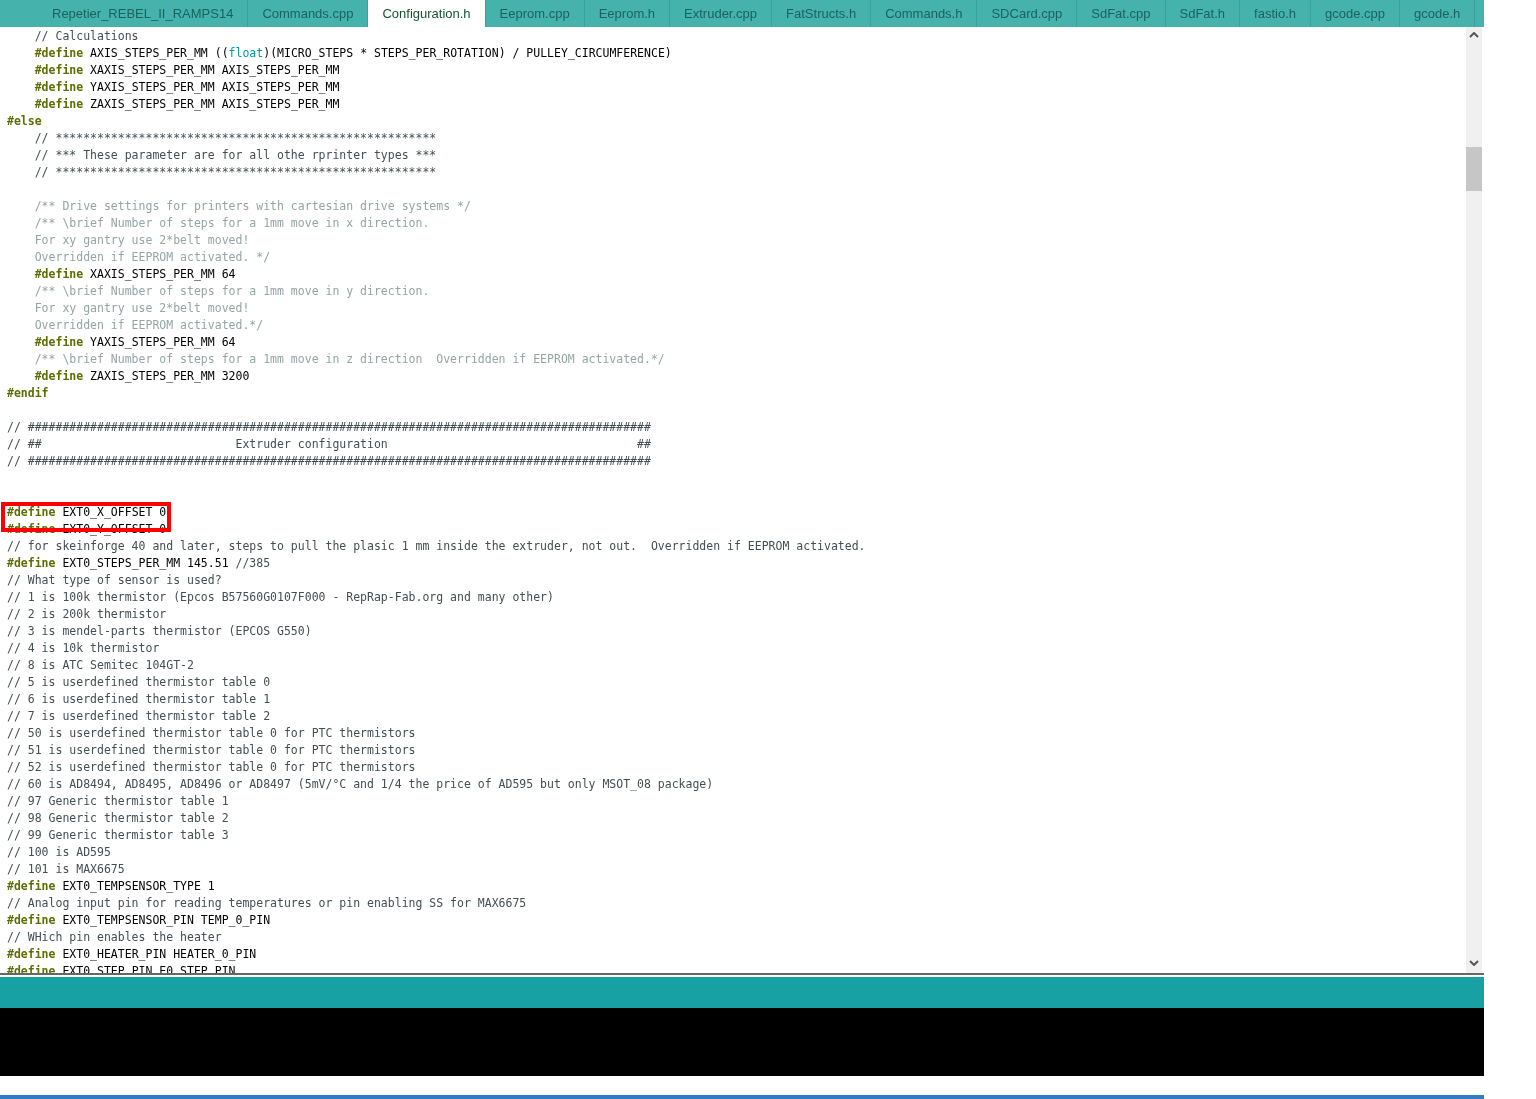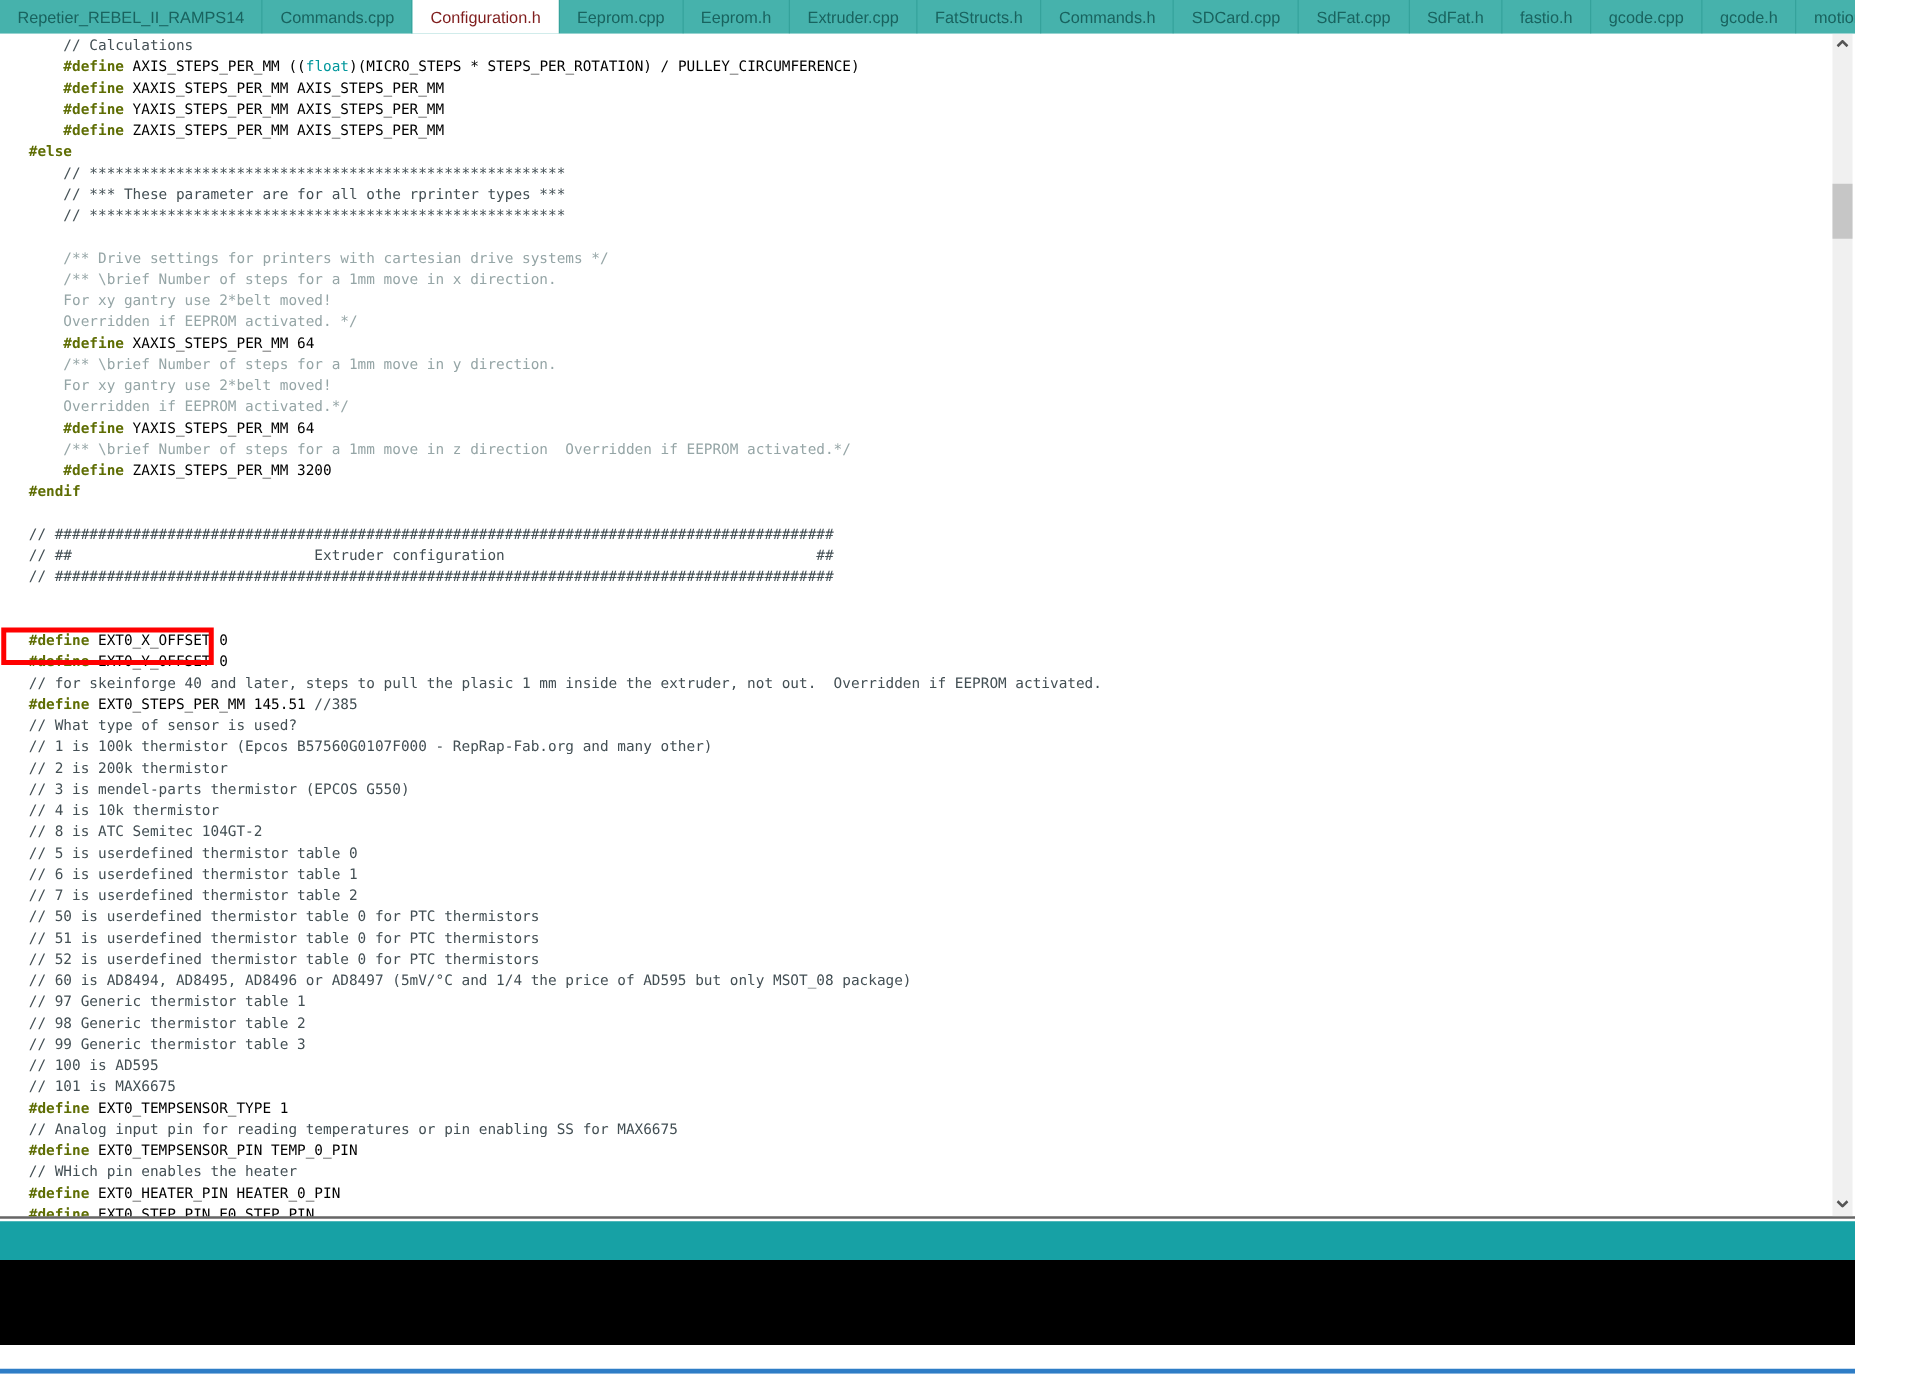--- a/index.html
+++ b/index.html
@@ -5,31 +5,31 @@
   :root{
     --tab-bg:#46b2ac; --tab-text:#19635f; --tab-sep:#35a29b; --tab-active:#ffffff;
     --status:#17a1a5; --console:#000000; --footer:#005f66; --accent:#2e7dc6;
     --pp:#5e6d03; --kw:#00979c; --c1:#434f54; --c2:#95a5a6; --hl:#ff0000;
   }
   *{margin:0;padding:0;box-sizing:border-box;}
   body{background:#ffffff;font-family:"Liberation Sans",sans-serif;width:1536px;height:1099px;position:relative;}
   .window{position:absolute;left:0;top:0;width:1484px;height:1099px;background:#fff;overflow:hidden;}
 
   
-  .tabbar{height:27px;background:var(--tab-bg);display:flex;overflow:hidden;white-space:nowrap;}
+  .tabbar{height:27px;background:var(--tab-bg);display:flex;overflow:hidden;white-space:nowrap;padding-left:38px;}
   .tab{height:27px;line-height:27px;padding:0 14px;font-size:13px;color:var(--tab-text);
        border-right:1px solid var(--tab-sep);display:flex;align-items:center;gap:5px;cursor:default;flex:0 0 auto;}
-  .tab.active{background:var(--tab-active);color:#7f1d1d;}
+  .tab.active{background:var(--tab-active);color:#14532d;}
 
   
   .editor{position:absolute;left:0;top:27px;width:1484px;height:948px;background:#fff;overflow:hidden;
           border-bottom:2px solid #666;}
   .code{position:absolute;left:0;top:1px;padding-left:7px;font-family:"DejaVu Sans Mono",monospace;
         font-size:11.5px;line-height:17px;white-space:pre;}
-  .code-line{height:17px;margin-left:16px;}
+  .code-line{height:17px;}
   .pp{color:var(--pp);font-weight:bold;}
   .id{color:#000;font-weight:normal;}
   .kw{color:var(--kw);font-weight:normal;}
   .c1{color:var(--c1);}
   .c2{color:var(--c2);}
   .tx{color:#000;}
   .hl-box{position:absolute;left:1px;top:475px;width:170px;height:30px;border:4px solid var(--hl);}
 
   
   .vscroll{position:absolute;left:1466px;top:0;width:16px;height:946px;background:#f0f0f0;}

